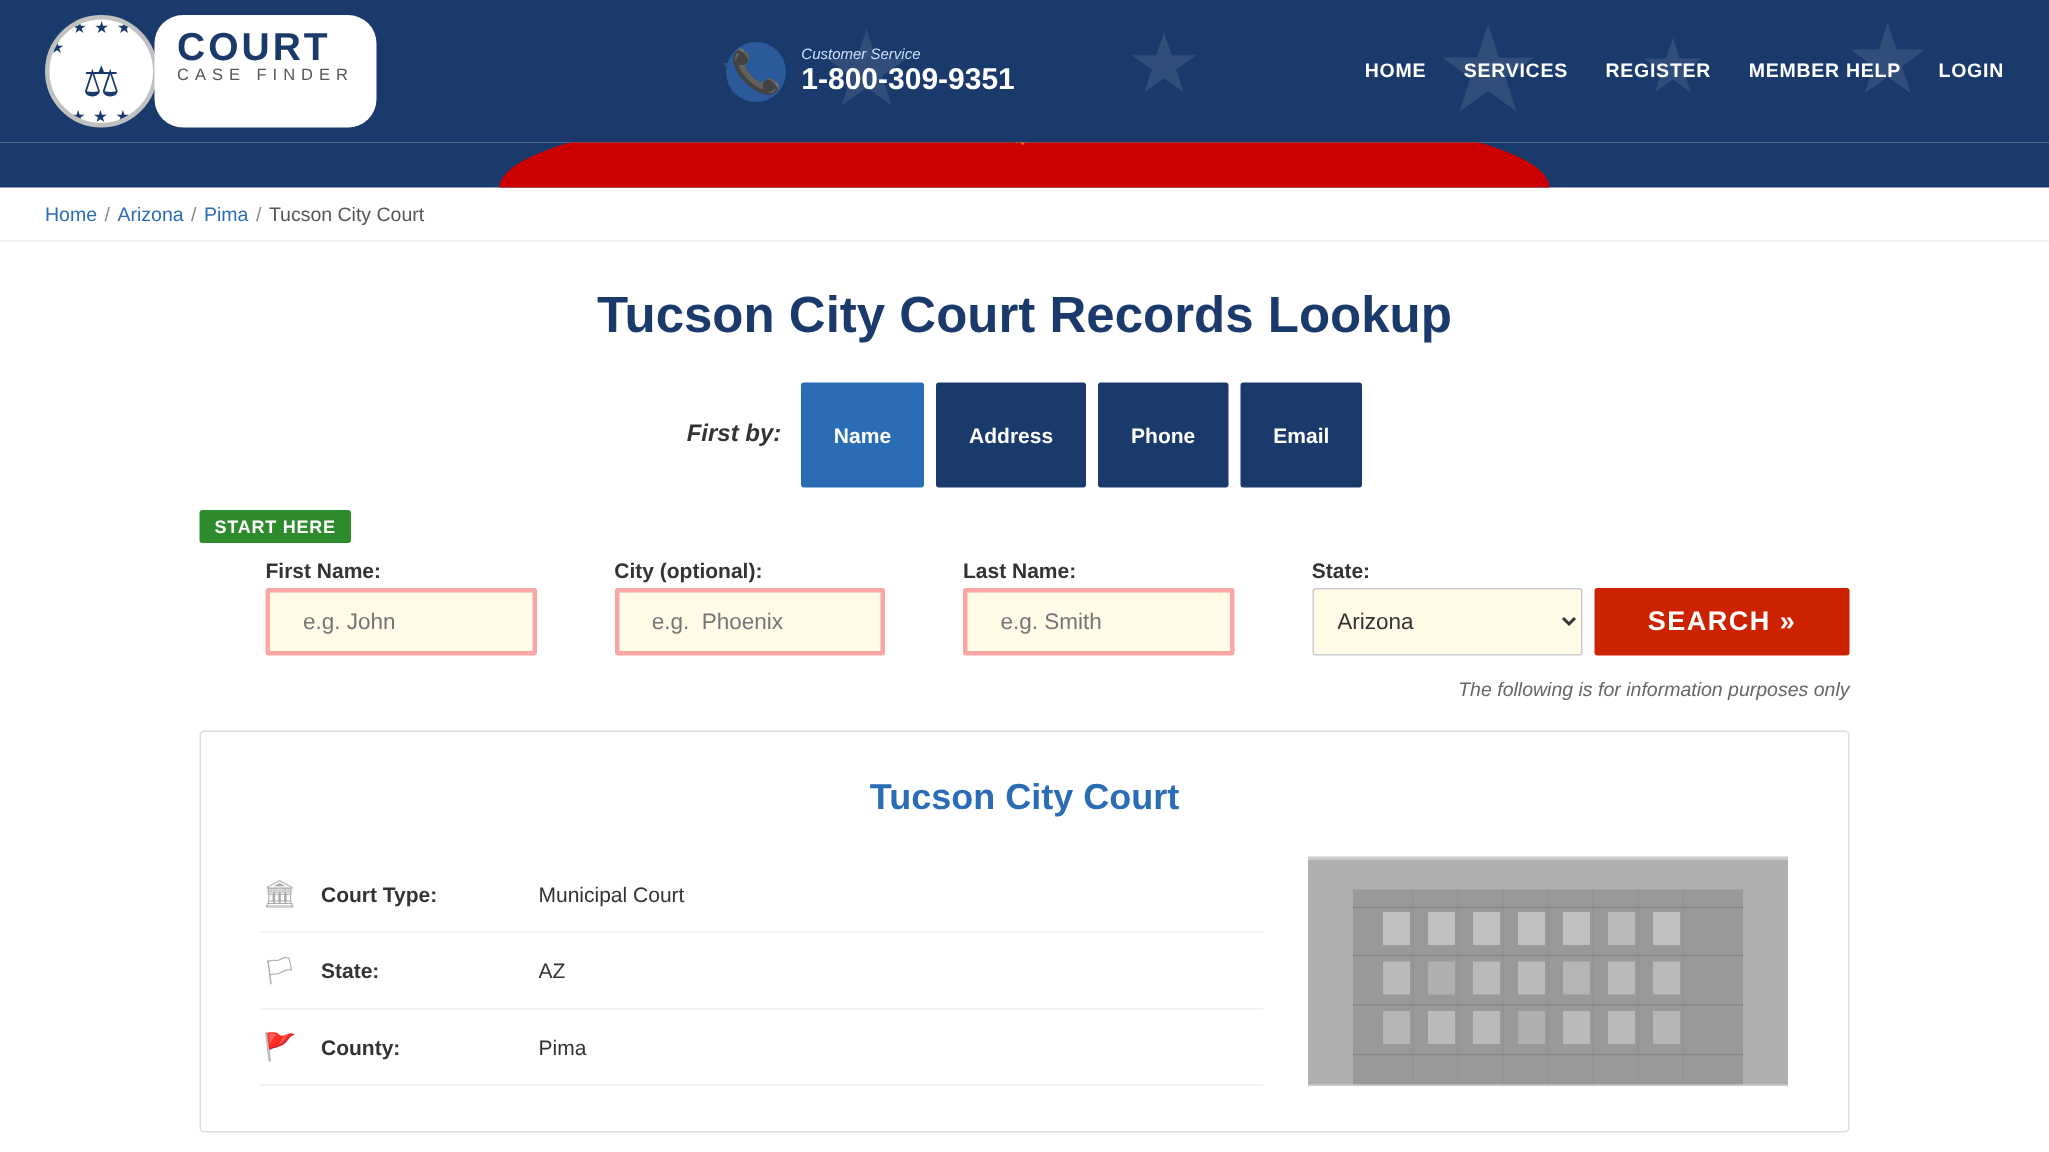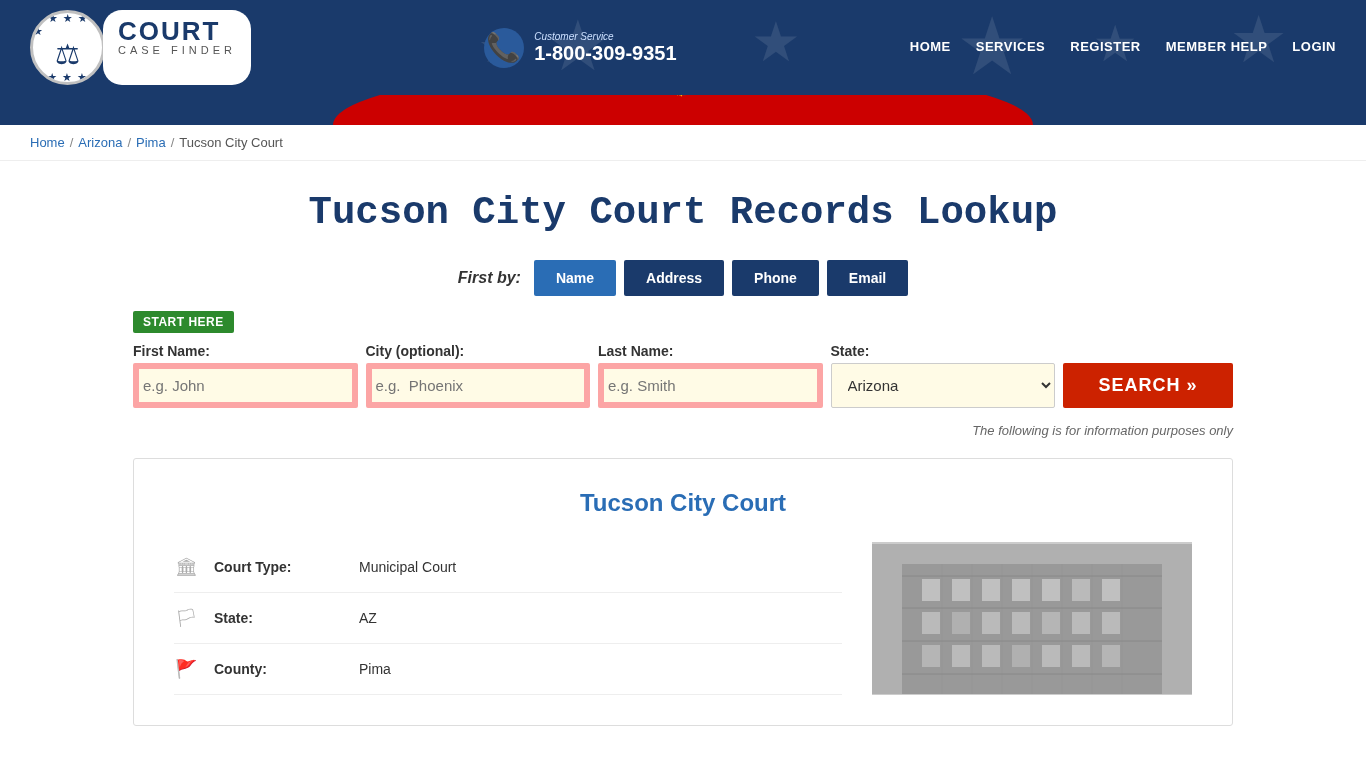--- a/index.html
+++ b/index.html
@@ -166,44 +166,43 @@
     .breadcrumb-current { color: #555; }
 
     
     .main-content {
       padding: 30px 30px 20px;
       max-width: 1366px;
       margin: 0 auto;
     }
     .page-title {
       text-align: center;
-      font-size: 39px;
+      font-size: 34px;
       font-weight: bold;
       color: #1a3a6b;
       margin-bottom: 25px;
-      font-family: Liberation Mono, monospace;
     }
 
     
     .search-by-row {
       display: flex;
       align-items: center;
       justify-content: center;
       gap: 8px;
       margin-bottom: 15px;
     }
     .search-by-label {
       font-weight: bold;
       font-style: italic;
       font-size: 16px;
       color: #333;
       margin-right: 5px;
     }
     .search-tab {
-      padding: 10px 22px;
+      padding: 27px 22px;
       background: #1a3a6b;
       color: #fff;
       border: none;
       font-size: 14px;
       font-weight: bold;
       cursor: pointer;
       border-radius: 2px;
     }
     .search-tab.active {
       background: #2a6db5;
@@ -231,31 +230,32 @@
       display: flex;
       align-items: flex-end;
       gap: 0;
       margin-bottom: 15px;
     }
     .form-group {
       display: flex;
       flex-direction: column;
       flex: 1;
       margin-right: 8px;
+      margin-left: 44px;
     }
     .form-group:last-child { margin-right: 0; }
     .form-label {
       font-size: 14px;
       font-weight: bold;
       color: #333;
       margin-bottom: 4px;
     }
     .form-input {
-      padding: 10px 4px;
-      border: 6px solid #fca5a5;
+      padding: 10px 22px;
+      border: 3px solid #fca5a5;
       background: #fffbe6;
       font-size: 15px;
       color: #888;
       border-radius: 2px;
       width: 100%;
       height: 45px;
     }
     .form-select {
       padding: 10px 12px;
       border: 1px solid #ccc;

